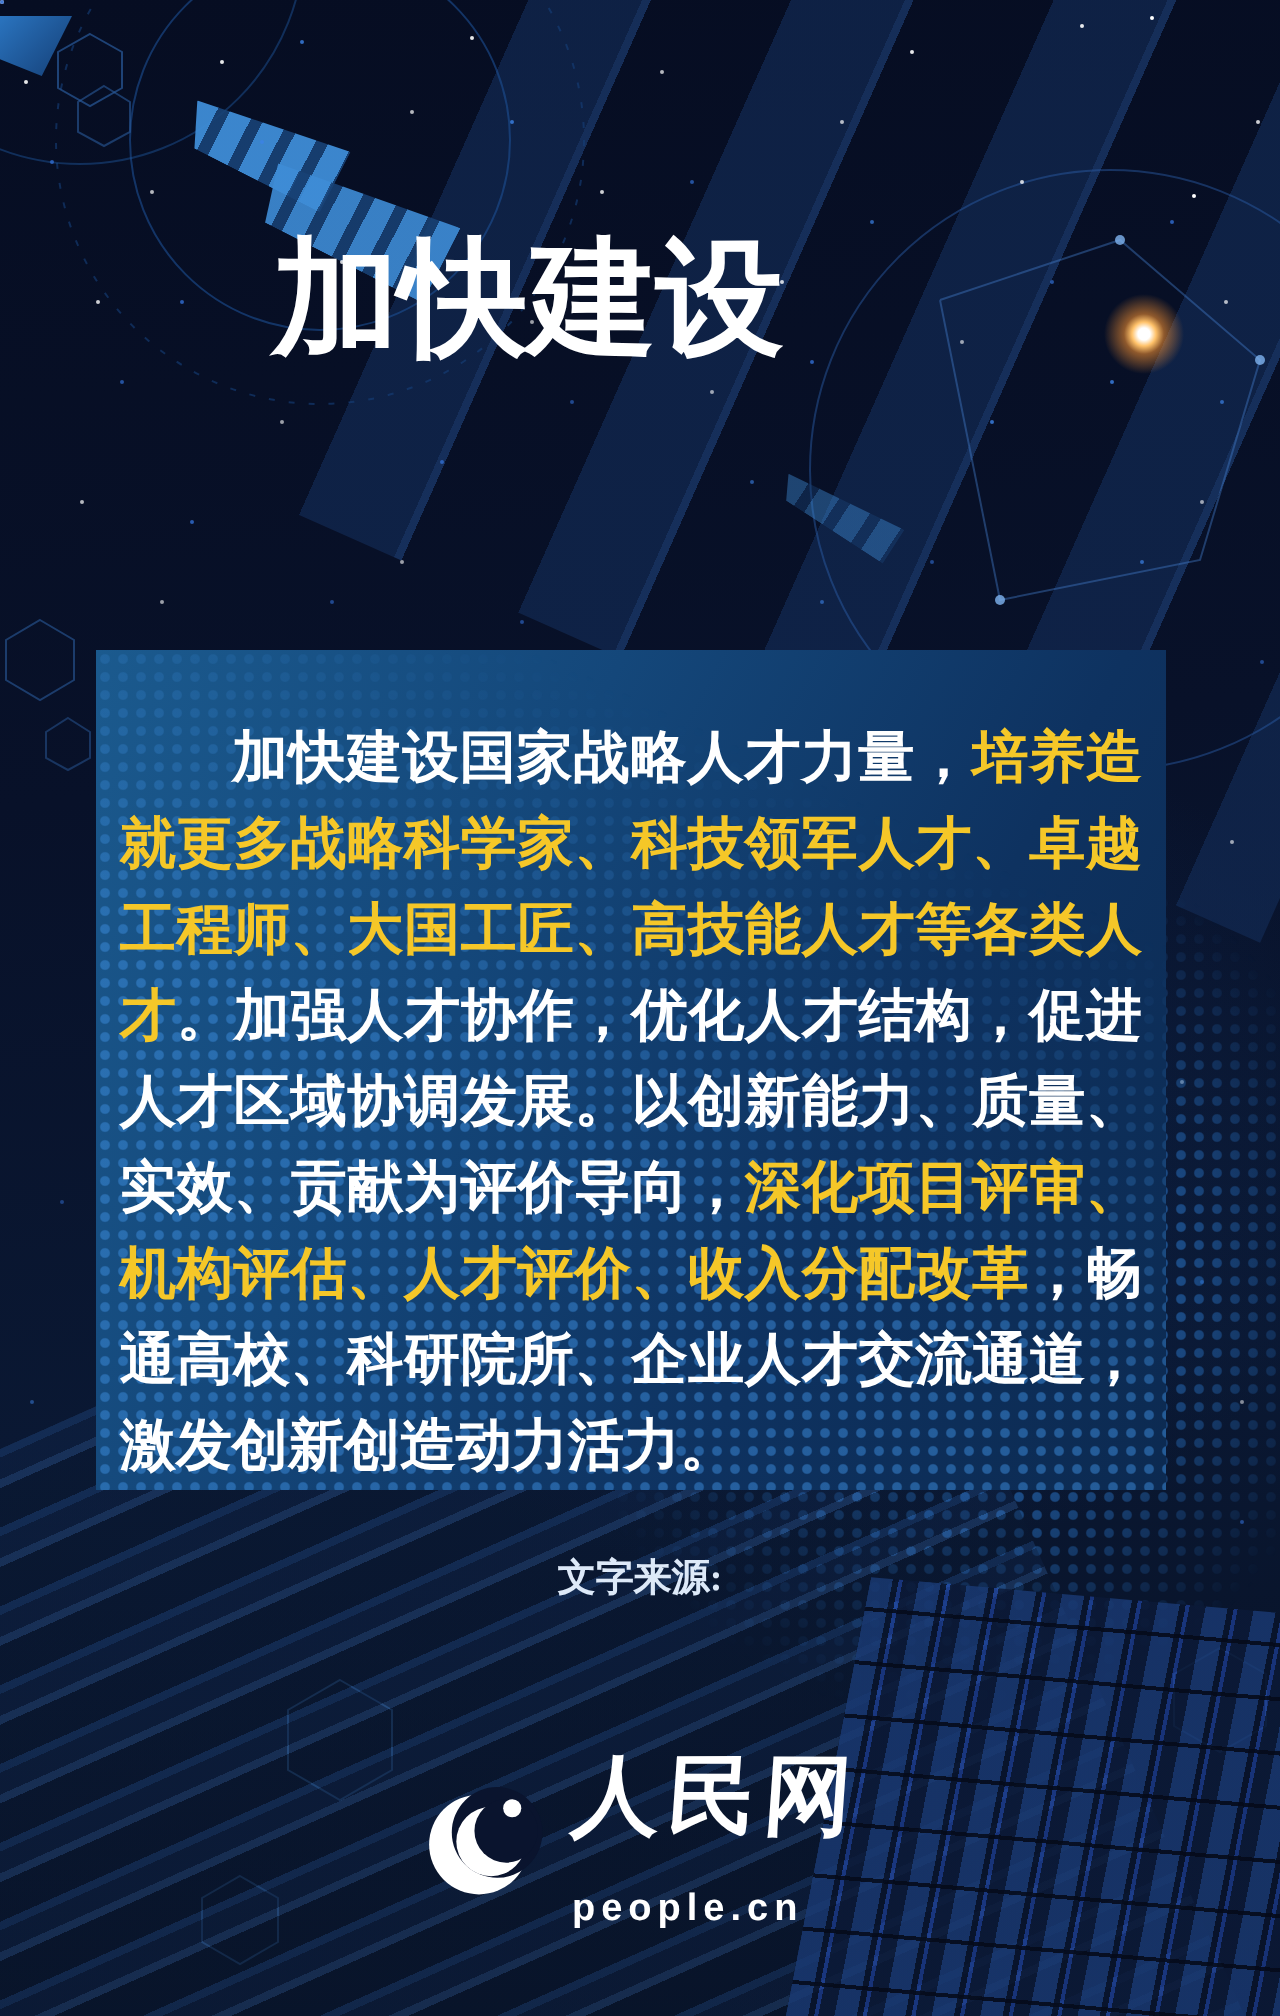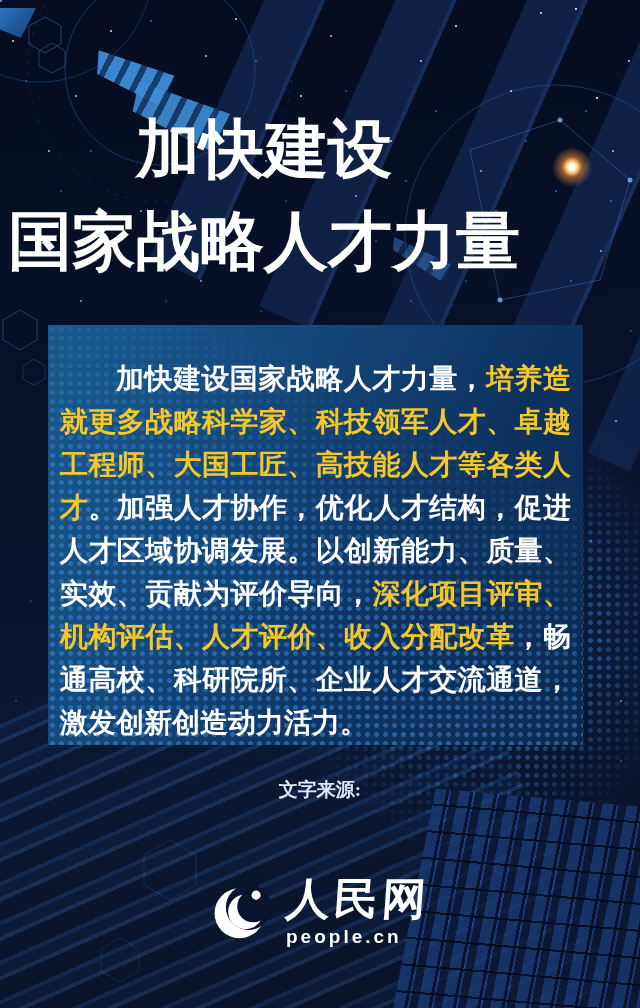--- a/index.html
+++ b/index.html
@@ -98,21 +98,21 @@
     font-family:"Liberation Serif",serif;font-weight:700;color:#dde9f8;}
   .source-label{font-size:19px;line-height:28px;}
   .source-ref{font-size:20px;line-height:28px;}
 
   
   .footer{position:absolute;top:874px;left:0;width:640px;display:flex;
     justify-content:center;align-items:center;gap:14px;color:#ffffff;}
   .brand-col{display:flex;flex-direction:column;align-items:flex-start;}
   .brand-cn{font-size:44px;line-height:50px;font-weight:800;letter-spacing:4px;
     transform:skewX(-4deg);}
-  .brand-domain{font-size:19px;line-height:22px;font-weight:700;letter-spacing:3px;margin-top:2px;}
+  .brand-domain{font-size:19px;line-height:22px;font-weight:700;letter-spacing:3px;margin-top:20px;}
 </style>
 </head>
 <body>
 
 <div class="poster">
 
   <div class="streaks-tr"></div>
 
   <svg class="decor-svg" viewBox="0 0 640 1008" fill="none">
     <circle cx="160" cy="70" r="95" stroke="#1c4f92" stroke-opacity=".6"></circle>
@@ -140,21 +140,20 @@
   <div class="stars-a"></div>
   <div class="stars-b"></div>
   <div class="glow-orange"></div>
 
   <div class="dots dots-outer"></div>
   <div class="streaks-bl"></div>
   <div class="bars-br"></div>
 
   <h1 class="title">
     <span>加快建设</span>
-    <span>国家战略人才力量</span>
   </h1>
 
   <div class="panel">
     <div class="panel-dots"></div>
     <p class="body-text"><span class="seg-white">加快建设国家战略人才力量，</span><span class="seg-gold">培养造就更多战略科学家、科技领军人才、卓越工程师、大国工匠、高技能人才等各类人才</span><span class="seg-white">。加强人才协作，优化人才结构，促进人才区域协调发展。以创新能力、质量、实效、贡献为评价导向，</span><span class="seg-gold">深化项目评审、机构评估、人才评价、收入分配改革</span><span class="seg-white">，畅通高校、科研院所、企业人才交流通道，激发创新创造动力活力。</span></p>
   </div>
 
   <div class="source">
     <div class="source-label">文字来源:</div>
   </div>

